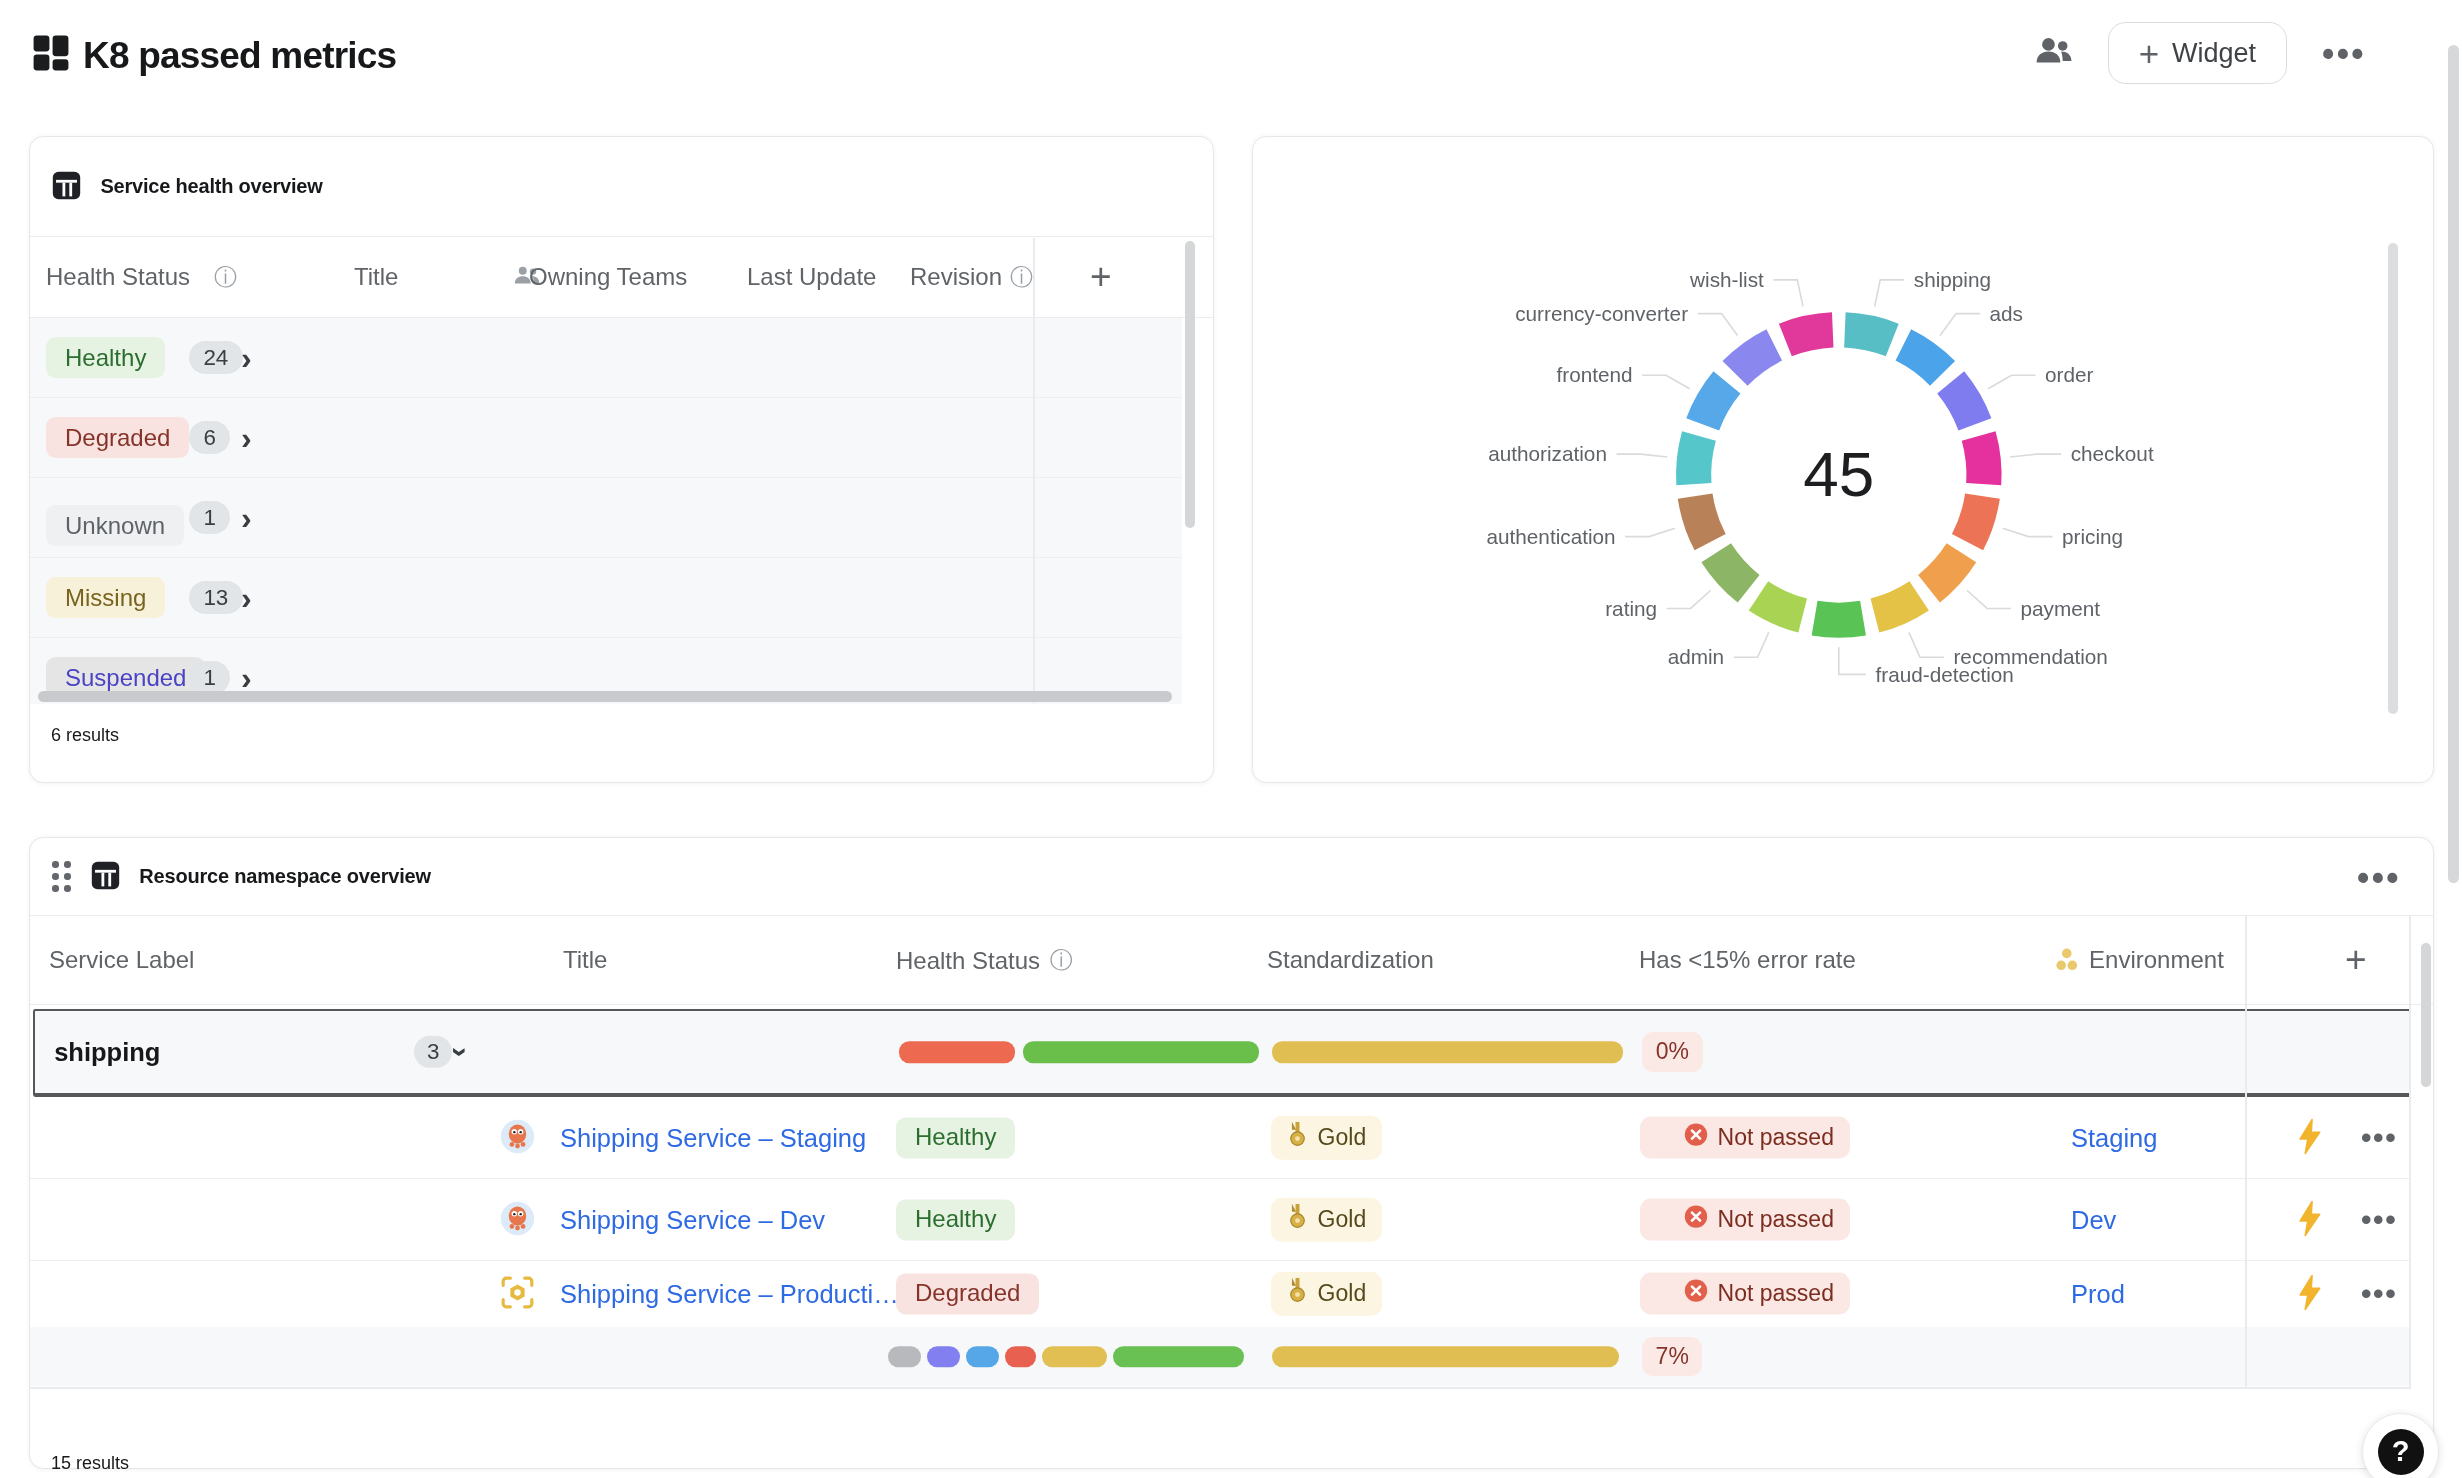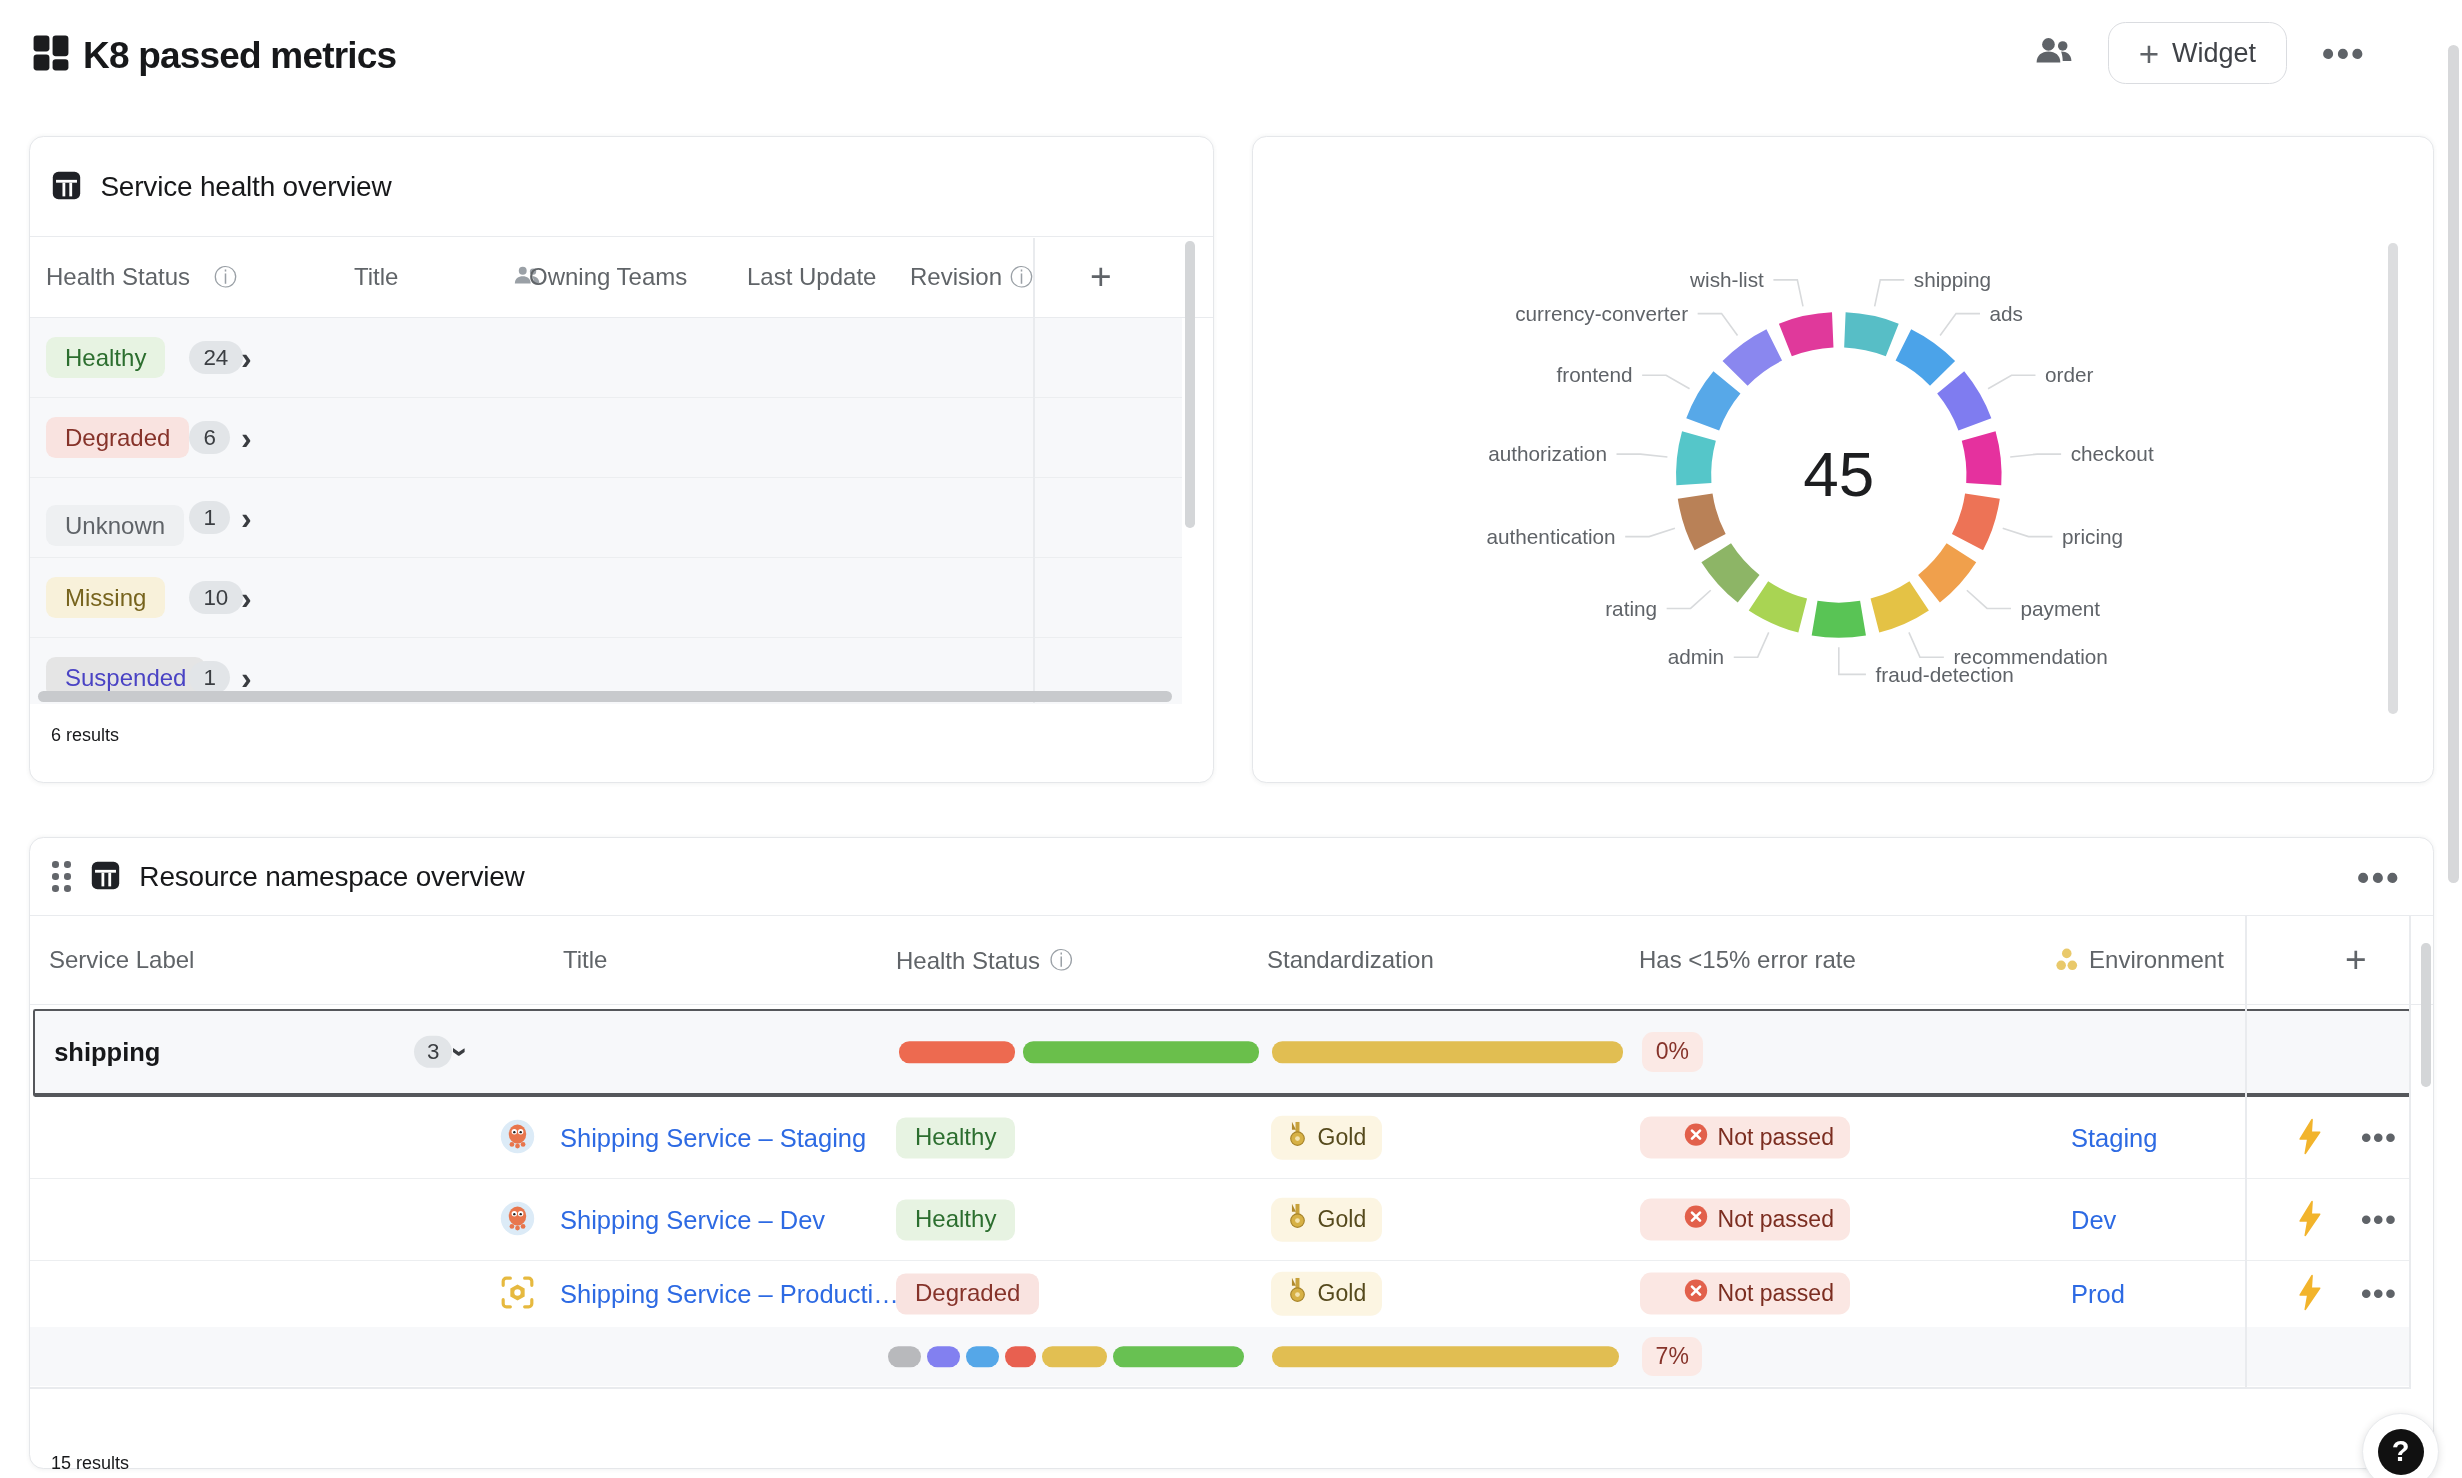--- a/index.html
+++ b/index.html
@@ -15,21 +15,21 @@
   .hdr-right { position:absolute; right:96px; top:22.4px; display:flex; align-items:center; gap:35px; }
   .widget-btn { display:flex; align-items:center; gap:12.8px; border:1.6px solid #dadce0; border-radius:17.6px; height:62px; padding:0 30px; color:#3f4247; background:#fff; cursor:pointer; }
   .widget-btn .plus { font-size:35px; font-weight:400; color:#5f6368; line-height:1; }
   .widget-btn .lbl { font-size:27px; }
   .dots { color:#5f6368; font-size:35px; font-weight:700; letter-spacing:2.4px; line-height:1; }
   .page-scrollbar { position:absolute; right:3.2px; top:45px; width:11.2px; height:838px; border-radius:5.6px; background:#d7d8da; }
 
   
   .panel { position:absolute; background:#fff; border:1.6px solid #e5e7ea; border-radius:14.4px; box-shadow:0 0.8px 4px rgba(60,64,67,.07); }
   .panel-head { display:flex; align-items:center; gap:19px; padding:0 22.4px; border-bottom:1.6px solid #e9ebee; position:relative; }
-  .panel-head h2 { font-size:28px; font-weight:400; color:#17181a; letter-spacing:-0.2px; }
+  .panel-head h2 { font-size:20px; font-weight:700; color:#17181a; letter-spacing:-0.2px; }
   .head-dots { position:absolute; right:32px; top:50%; transform:translateY(-50%); }
 
   
   #panel1 { left:29px; top:136px; width:1185px; height:647px; }
   #panel1 .panel-head { height:100px; }
   .cols1 { position:relative; height:81px; border-bottom:1.6px solid #e9ebee; font-size:24px; color:#606468; }
   .cols1 span, .cols1 .colcell { position:absolute; top:50%; transform:translateY(-50%); white-space:nowrap; }
   .rows1 { position:relative; height:386px; overflow:hidden; }
   .r1row { position:relative; width:1152px; height:80px; background:#f7f8fa; border-bottom:1.6px solid #eceef0; display:flex; align-items:center; }
   .badge { display:inline-block; border-radius:9.6px; padding:5.6px 19px; font-size:24px; line-height:1.25; white-space:nowrap; }
@@ -161,21 +161,21 @@
         <span class="cnt-pill">6</span>
         <span class="chev">›</span>
       </div>
       <div class="r1row">
         <span class="badge" style="background: rgb(238, 240, 242); color: rgb(95, 99, 104); margin-left: 16px; margin-top: 16px;">Unknown</span>
         <span class="cnt-pill">1</span>
         <span class="chev">›</span>
       </div>
       <div class="r1row">
         <span class="badge" style="background: rgb(248, 241, 218); color: rgb(119, 100, 30); margin-left: 16px;">Missing</span>
-        <span class="cnt-pill">10</span>
+        <span class="cnt-pill">13</span>
         <span class="chev">›</span>
       </div>
       <div class="r1row">
         <span class="badge" style="background: #e5e5e5; color: rgb(74, 67, 196); margin-left: 16px;">Suspended</span>
         <span class="cnt-pill">1</span>
         <span class="chev">›</span>
       </div>
     </div>
 
   <div class="vline1"></div>

